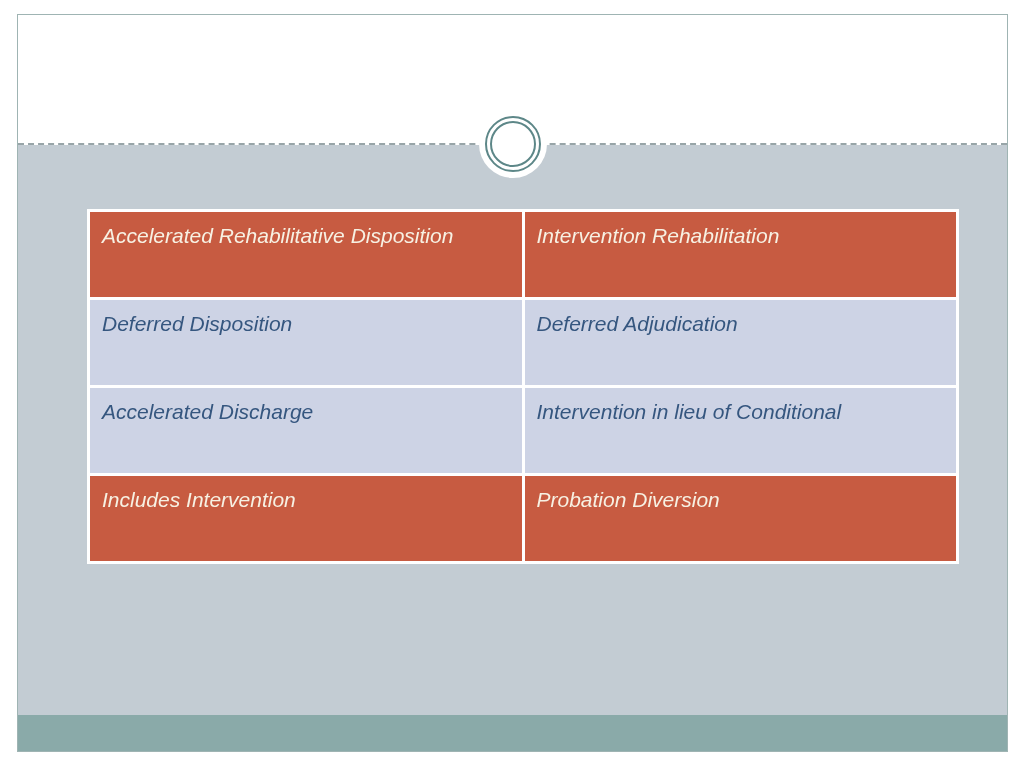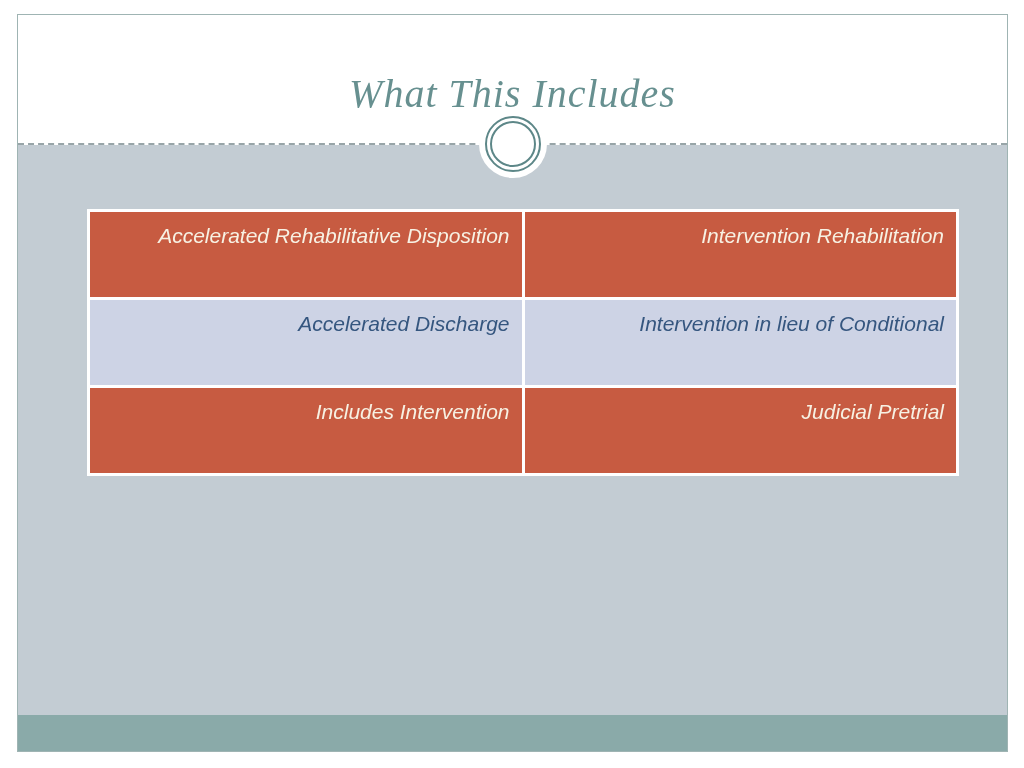--- a/index.html
+++ b/index.html
@@ -87,66 +87,66 @@
   .includes-table td {
     width: 50%;
     height: 88px;
     box-sizing: border-box;
     border: 3px solid #ffffff;
     vertical-align: top;
     padding: 11px 12px 0 12px;
     font-style: italic;
     font-size: 21px;
     line-height: 1.25;
-    text-align: right;
   }
   tr.row-orange td   { background: var(--orange-bg, #C75B41);   color: var(--orange-text, #F7F1E3); }
   tr.row-lavender td { background: var(--lavender-bg, #CDD3E5); color: var(--lavender-text, #35567F); }
 
   
   .footer-band {
     position: absolute; bottom: 0; left: 0; right: 0;
     height: 37px;
     background: var(--footer-band, #8AAAA9);
     border-bottom: 1px solid var(--frame-border, #9FB4B3);
     box-sizing: border-box;
   }
 </style>
 </head>
 <body>
 
 <div class="page">
   <div class="frame">
 
-    <div class="header">
-      <h1 class="title">What This Includes</h1>
-    </div>
 
     <div class="divider"></div>
 
     <div class="ornament">
       <div class="ring-outer">
         <div class="ring-inner"></div>
       </div>
     </div>
 
     <div class="content">
       <table class="includes-table">
         <tbody>
           <tr class="row-orange">
             <td>Accelerated Rehabilitative Disposition</td>
             <td>Intervention Rehabilitation</td>
           </tr>
           <tr class="row-lavender">
+            <td>Deferred Disposition</td>
+            <td>Deferred Adjudication</td>
+          </tr>
+          <tr class="row-lavender">
             <td>Accelerated Discharge</td>
             <td>Intervention in lieu of Conditional</td>
           </tr>
           <tr class="row-orange">
             <td>Includes Intervention</td>
-            <td>Judicial Pretrial</td>
+            <td>Probation Diversion</td>
           </tr>
         </tbody>
       </table>
     </div>
 
     <div class="footer-band"></div>
   </div>
 </div>
 
 </body></html>

